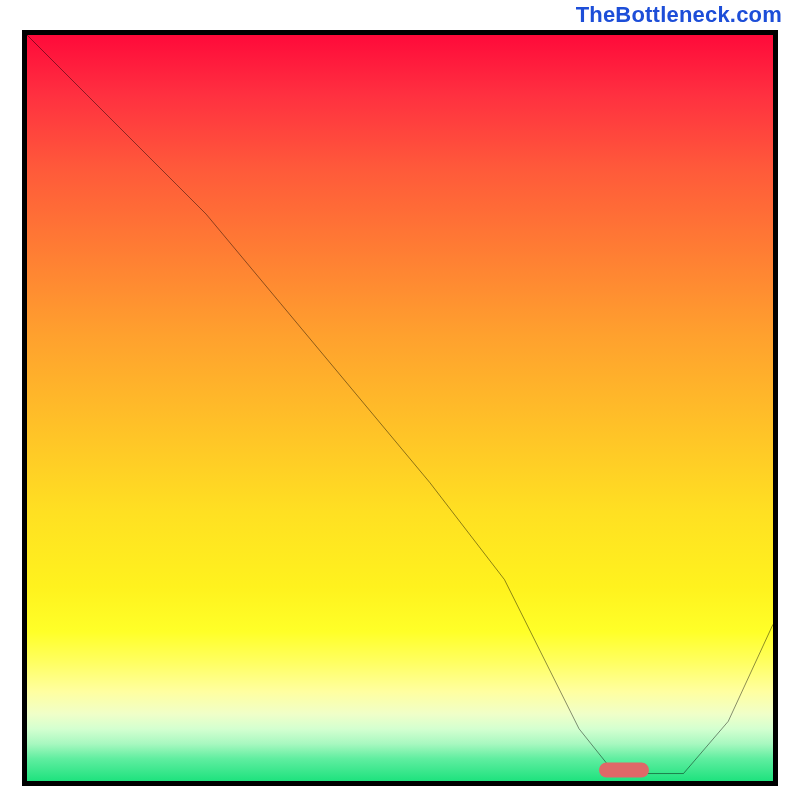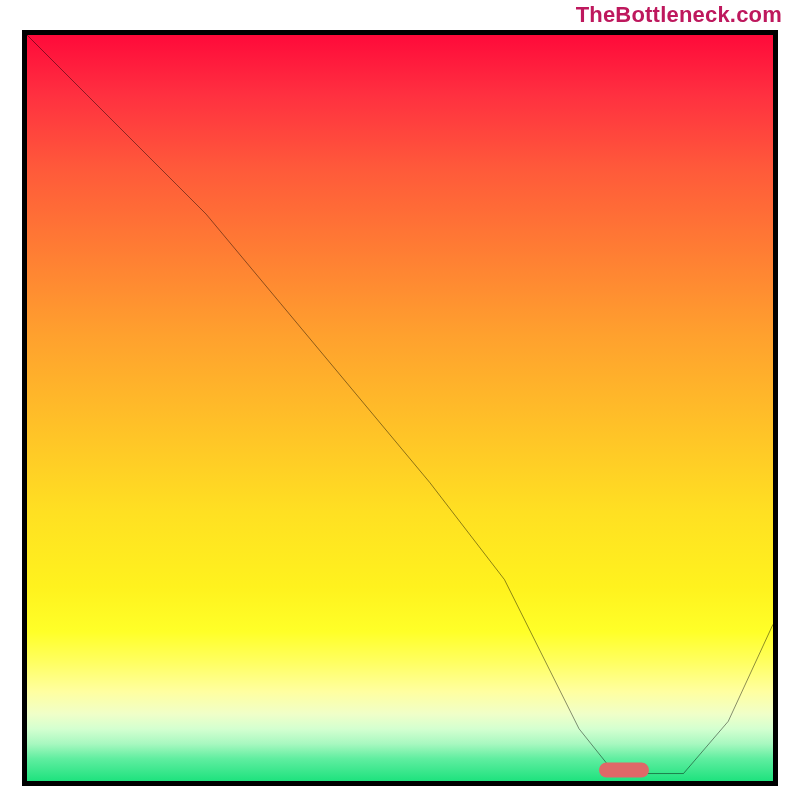--- a/index.html
+++ b/index.html
@@ -14,21 +14,21 @@
     position: relative;
     width: 800px;
     height: 800px;
   }
   .watermark {
     position: absolute;
     top: 2px;
     right: 18px;
     font-size: 22px;
     font-weight: 600;
-    color: #be185d;
+    color: #1d4ed8;
     letter-spacing: 0.2px;
   }
   .plot-area {
     position: absolute;
     left: 22px;
     top: 30px;
     width: 756px;
     height: 756px;
     border: 5px solid #000;
     box-sizing: border-box;

